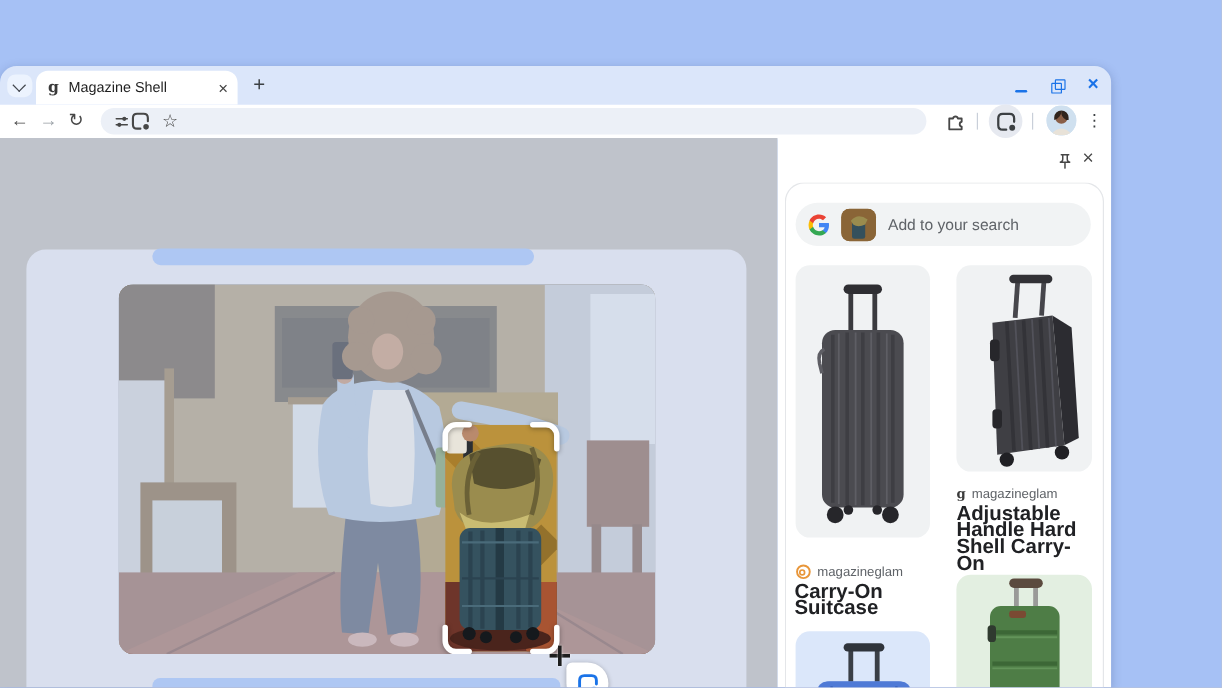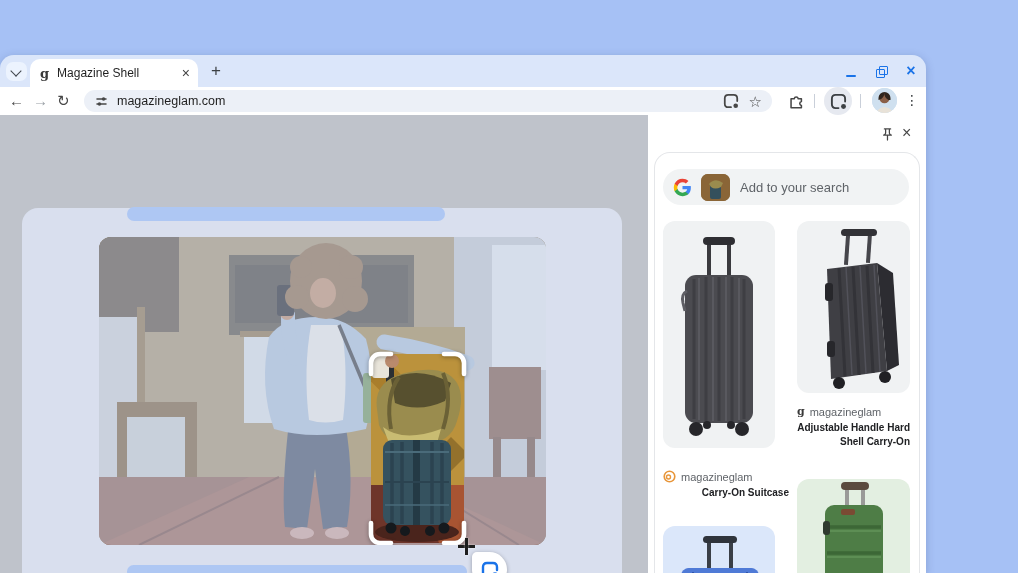--- a/index.html
+++ b/index.html
@@ -52,21 +52,21 @@
   
   #side-panel{left:648px;top:60px;width:278px;height:458px;background:#fff;overflow:hidden;}
   #panel-card{left:6px;top:37px;width:264px;height:421px;background:#fff;border:1px solid #e4e6e9;
               border-bottom:none;border-radius:16px 16px 0 0;overflow:hidden;}
   #lens-searchbar{left:8px;top:16px;width:246px;height:36px;border-radius:18px;background:#f1f3f4;
                   display:flex;align-items:center;padding:0 12px 0 10px;box-sizing:border-box;}
   #search-thumb{width:29px;height:27px;border-radius:7px;margin-left:9px;overflow:hidden;position:relative;background:#8a6537;flex:none;}
   #search-placeholder{font-size:13px;color:#5f6368;margin-left:10px;white-space:nowrap;text-align:right;}
   .prod-img{border-radius:12px;overflow:hidden;}
   .src-row{display:flex;align-items:center;gap:5px;font-size:11px;color:#5f6368;}
-  .prod-title{font-size:10px;font-weight:bold;color:#202124;line-height:14px;text-align:right;}
+  .prod-title{font-size:17px;font-weight:bold;color:#202124;line-height:14px;}
   .pin-btn,.pclose-btn{color:#474747;}
   #panel-close{font-size:16px;line-height:14px;}
 </style>
 </head>
 <body>
 
 <div class="abs" id="window">
 
   <div class="abs" id="tabstrip">
     <div class="abs" id="tab-search-btn">
@@ -95,21 +95,20 @@
 
     <div class="abs" id="omnibox">
       <svg width="15" height="15" viewBox="0 0 18 18">
         <g stroke="#474747" stroke-width="1.6" stroke-linecap="round" fill="none">
           <line x1="3.5" y1="6" x2="14.5" y2="6"></line>
             <line x1="3.5" y1="12" x2="14.5" y2="12"></line>
         </g>
         <circle cx="11.5" cy="6" r="2.1" fill="#474747"></circle>
           <circle cx="6.5" cy="12" r="2.1" fill="#474747"></circle>
       </svg>
-      <span id="url-text">magazineglam.com</span>
       <svg width="16" height="16" viewBox="0 0 18 18" style="margin-right:10px;">
         <path d="M16 9 V6 Q16 2 12 2 H6 Q2 2 2 6 V12 Q2 16 6 16 H9" fill="none" stroke="#474747" stroke-width="2" stroke-linecap="round"></path>
         <circle cx="14.3" cy="14.3" r="2.6" fill="#474747"></circle>
       </svg>
       <span class="navglyph" style="font-size:15px;">☆</span>
     </div>
 
     <svg class="abs" style="left:787px;top:5px;" width="18" height="18" viewBox="0 0 20 20">
       <path d="M4.5 7.5 H8 A2.3 2.3 0 0 1 12.5 7.5 H16 V10.5 A2.3 2.3 0 0 0 16 15 V17.5 H4.5 Z" fill="none" stroke="#474747" stroke-width="1.7" stroke-linejoin="round"></path>
     </svg>
@@ -335,21 +334,21 @@
       </div>
       <div class="abs prod-title" style="left:142px;top:268px;width:113px;">Adjustable Handle Hard Shell Carry-On</div>
 
       <div class="abs src-row" style="left:8px;top:317px;">
         <svg width="13" height="13" viewBox="0 0 13 13">
           <circle cx="6.5" cy="6.5" r="5.3" fill="none" stroke="#e8963a" stroke-width="1.6"></circle>
           <circle cx="5.5" cy="7" r="2" fill="none" stroke="#e8963a" stroke-width="1.4"></circle>
         </svg>
         <span>magazineglam</span>
       </div>
-      <div class="abs prod-title" style="left:22px;top:333px;width:112px;">Carry-On Suitcase</div>
+      <div class="abs prod-title" style="left:7px;top:333px;width:112px;">Carry-On Suitcase</div>
 
       <div class="abs prod-img" style="left:8px;top:373px;width:112px;height:120px;background:#dbe7fa;">
         <svg width="112" height="120" viewBox="0 0 112 120">
           <rect x="44" y="16" width="4" height="26" fill="#3a3f46"></rect>
             <rect x="66" y="16" width="4" height="26" fill="#3a3f46"></rect>
           <rect x="40" y="10" width="34" height="7" rx="3.5" fill="#2f343b"></rect>
           <rect x="18" y="42" width="78" height="78" rx="10" fill="#3b66c9"></rect>
           <rect x="18" y="42" width="78" height="16" rx="8" fill="#4f7ad6"></rect>
           <rect x="20" y="66" width="74" height="12" fill="#2f55ab"></rect>
           <rect x="50" y="60" width="16" height="7" rx="3" fill="#2a4b99"></rect>

